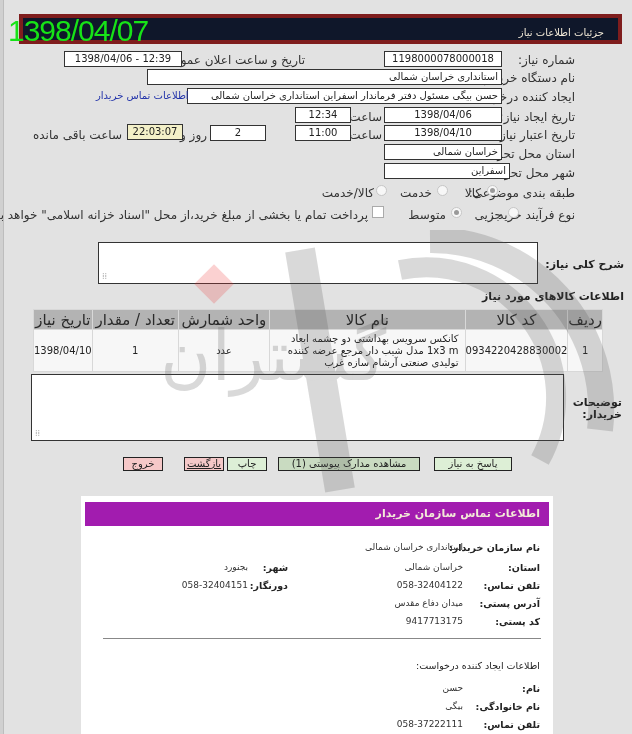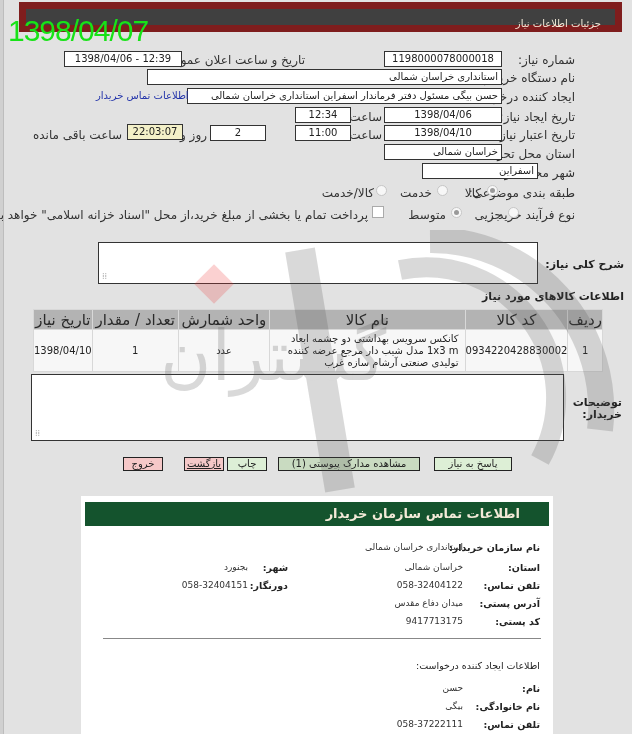--- a/index.html
+++ b/index.html
@@ -6,22 +6,22 @@
   html, body { width: 632px; height: 734px; overflow: hidden; }
   body {
     background: #e2e2e2;
     font-family: "DejaVu Sans", sans-serif;
     font-size: 10px;
     color: #222;
     position: relative;
   }
   .left-edge { position: absolute; left: 0; top: 0; width: 4px; height: 734px; background: #d0d0d0; border-right: 1px solid #bdbdbd; }
   .header-bar {
-    position: absolute; left: 19px; top: 2px; width: 603px; height: 30px;
-    background: #404040; border: 7px solid #7f1d1d;
+    position: absolute; left: 19px; top: 14px; width: 603px; height: 30px;
+    background: #0f172a; border: 4px solid #7f1d1d;
     color: #f3ead8; direction: rtl; padding-right: 14px; line-height: 30px; font-size: 10px;
   }
   .stamp {
     position: absolute; left: 8px; top: 14px;
     color: #17e317; font-family: "Liberation Sans", sans-serif; font-size: 30px; letter-spacing: -1px;
   }
   .lbl { position: absolute; direction: rtl; text-align: right; font-size: 12px; color: #333; white-space: nowrap; }
   .fld {
     position: absolute; background: #fff; border: 1px solid #333; height: 16px;
     font-size: 10px; line-height: 14px; text-align: center; white-space: nowrap; overflow: hidden; color: #222;
@@ -54,22 +54,22 @@
   .btn {
     position: absolute; height: 14px; border: 1px solid #222; font-size: 10px; line-height: 12px;
     text-align: center; direction: rtl; cursor: pointer; color: #222;
   }
   .btn.green { background: #ddefd6; }
   .btn.green2 { background: #c9dbc1; }
   .btn.red { background: #f5c8c8; }
   .btn.u { text-decoration: underline; }
   .panel { position: absolute; left: 81px; top: 496px; width: 472px; height: 238px; background: #fff; }
   .panel-head {
-    position: absolute; left: 4px; top: 6px; width: 464px; height: 24px; background: #14532d;
-    color: #f3ead8; direction: rtl; font-weight: bold; font-size: 13px; line-height: 24px; padding-right: 29px;
+    position: absolute; left: 4px; top: 6px; width: 464px; height: 24px; background: #a21caf;
+    color: #f3ead8; direction: rtl; font-weight: bold; font-size: 11px; line-height: 24px; padding-right: 9px;
   }
   .plbl { position: absolute; direction: rtl; font-size: 9.5px; font-weight: bold; color: #222; white-space: nowrap; }
   .pval { position: absolute; direction: rtl; font-size: 9px; color: #333; white-space: nowrap; }
   .hr { position: absolute; left: 22px; top: 638px; width: 438px; height: 1px; background: #888; }
   .watermark {
     position: absolute; pointer-events: none; opacity: 0.22;
   }
 </style>
 </head>
 <body>
@@ -104,21 +104,21 @@
 <div class="fld" style="left:295px; top:125px; width:56px;">11:00</div>
 <div class="fld" style="left:210px; top:125px; width:56px;">2</div>
 <div class="lbl" style="right:425px; top:128px;">روز و</div>
 <div class="fld yellow" style="left:127px; top:124px; width:56px;">22:03:07</div>
 <div class="lbl" style="right:510px; top:128px;">ساعت باقی مانده</div>
 
 <div class="lbl" style="right:57px; top:147px;">استان محل تحویل:</div>
 <div class="fld rtl" style="left:384px; top:144px; width:118px;">خراسان شمالی</div>
 
 <div class="lbl" style="right:57px; top:166px;">شهر محل تحویل:</div>
-<div class="fld rtl" style="left:384px; top:163px; width:116px;margin-left:38px;">اسفراین</div>
+<div class="fld rtl" style="left:384px; top:163px; width:126px;">اسفراین</div>
 
 <div class="lbl" style="right:57px; top:186px;">طبقه بندی موضوعی:</div>
 <div class="radio on" style="left:487px; top:185px;"></div>
 <div class="lbl" style="right:151px; top:186px;">کالا</div>
 <div class="radio" style="left:437px; top:185px;"></div>
 <div class="lbl" style="right:200px; top:186px;">خدمت</div>
 <div class="radio" style="left:376px; top:185px;"></div>
 <div class="lbl" style="right:258px; top:186px;">کالا/خدمت</div>
 
 <div class="lbl" style="right:57px; top:208px;">نوع فرآیند خرید :</div>

